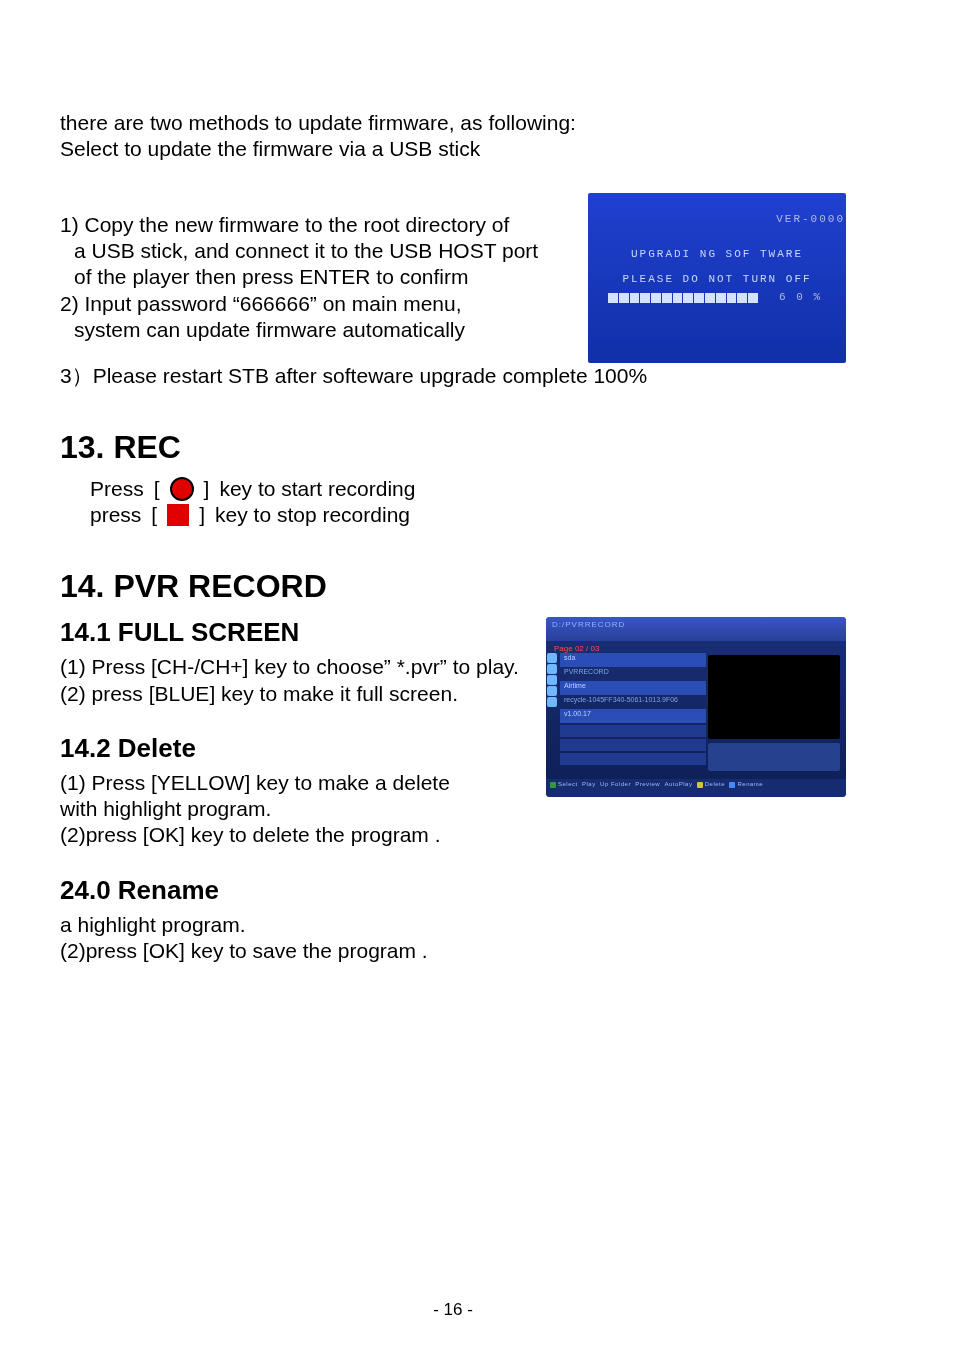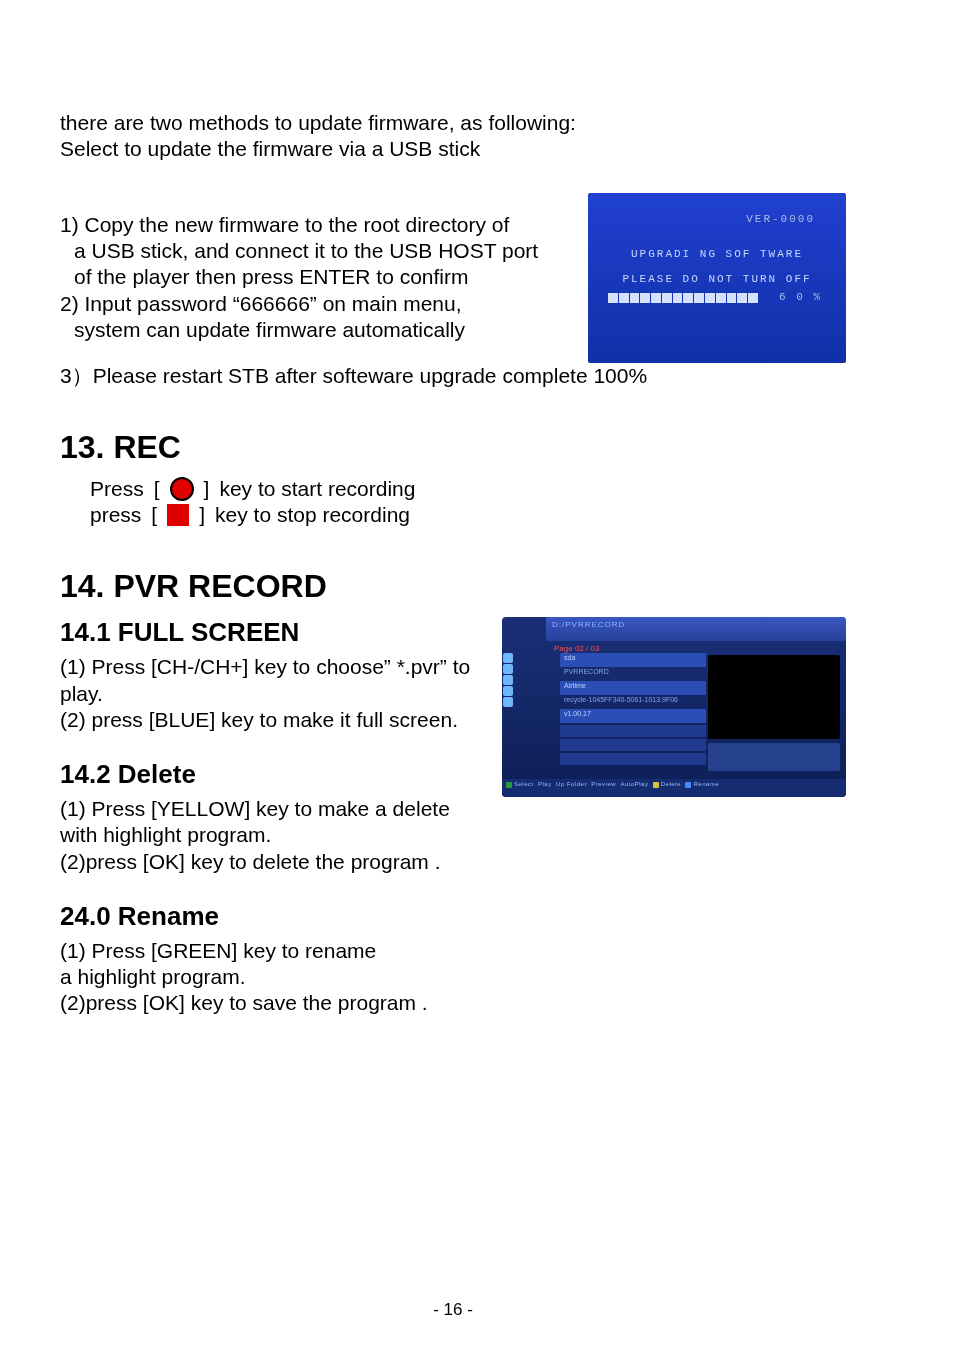--- a/index.html
+++ b/index.html
@@ -47,21 +47,21 @@
     height: 170px;
     background: linear-gradient(#2040d0,#1030a8);
     border-radius: 2px;
     position: relative;
     color: #c8d6ff;
     font-family: "Courier New", monospace;
     letter-spacing: 2px;
     font-size: 11px;
   }
   .fig-upgrade .ver {
-    position: absolute; top: 20px; right: 31px;
+    position: absolute; top: 20px; right: 1px;
     color: #aebbe7;
   }
   .fig-upgrade .l1, .fig-upgrade .l2, .fig-upgrade .pct {
     position: absolute; width: 100%; text-align: center;
   }
   .fig-upgrade .l1 { top: 55px; }
   .fig-upgrade .l2 { top: 80px; }
   .fig-upgrade .bar {
     position: absolute; top: 100px; left: 20px; width: 150px; height: 10px;
     display: flex; gap: 1px;
@@ -99,21 +99,20 @@
 
   .fig-pvr {
     width: 300px;
     height: 180px;
     background: linear-gradient(#1a2f78,#0d1f55);
     border-radius: 4px;
     position: relative;
     font-size: 8px;
     color: #aebbe7;
     overflow: hidden;
-    padding-left: 44px;
   }
   .fig-pvr .header {
     height: 18px;
     background: linear-gradient(#3a56c4, #274099);
     padding: 3px 6px;
     font-size: 8px;
     color: #89b7ff;
     letter-spacing: 1px;
   }
   .fig-pvr .page-label {
@@ -238,21 +237,20 @@
       <h2>14.1   FULL SCREEN</h2>
       <p class="s14-line">(1) Press [CH-/CH+] key to choose” *.pvr” to play.</p>
       <p class="s14-line">(2) press [BLUE] key to make it full screen.</p>
 
       <h2 style="margin-top:26px">14.2   Delete</h2>
       <p class="s14-line">(1) Press [YELLOW] key to make a delete</p>
       <p class="s14-line">with highlight program.</p>
       <p class="s14-line">(2)press [OK] key to delete the program .</p>
 
       <h2 style="margin-top:26px">24.0   Rename</h2>
-      <p class="s14-line">(1) Press [GREEN] key to rename</p>
       <p class="s14-line">a highlight program.</p>
       <p class="s14-line">(2)press [OK] key to save the program .</p>
     </div>
 
     <div class="fig-pvr">
       <div class="header">D:/PVRRECORD</div>
       <div class="page-label">Page  02 / 03</div>
       <div class="body">
         <div class="list">
           <div class="sidebar">

